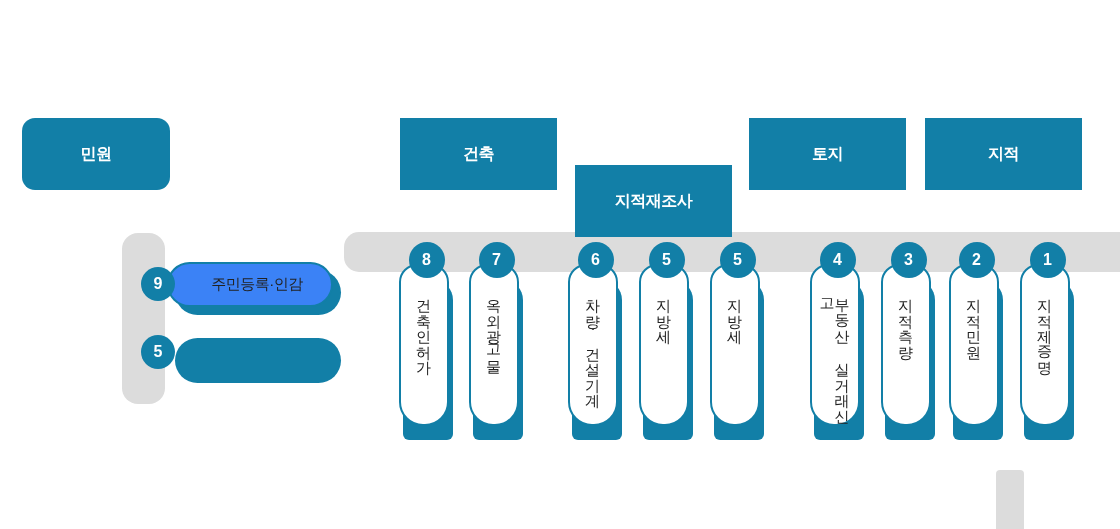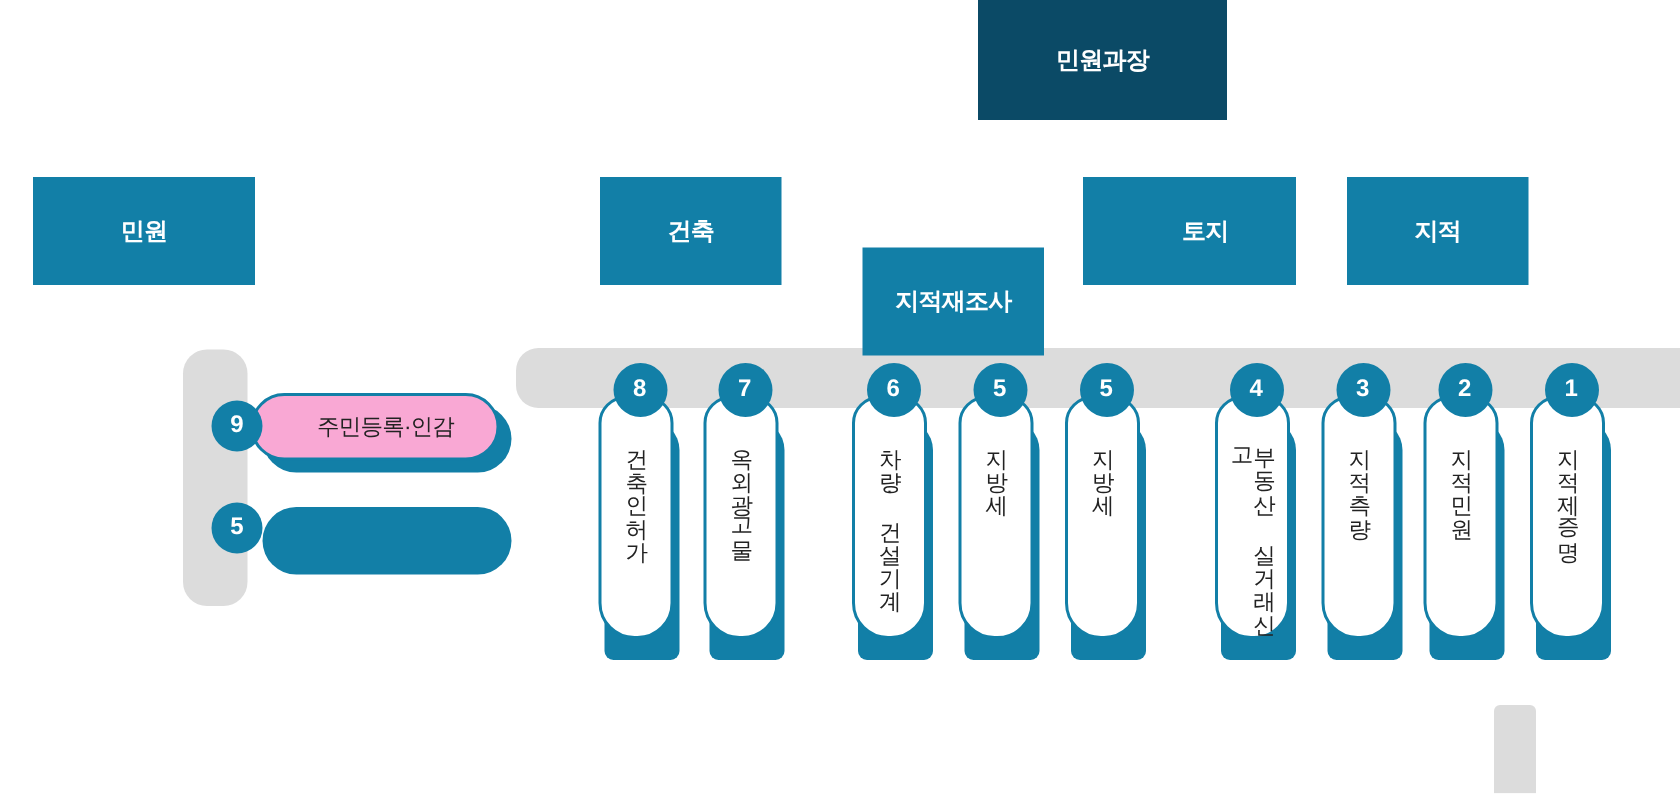--- a/index.html
+++ b/index.html
@@ -16,26 +16,27 @@
     display:flex;align-items:center;justify-content:center;
     color:#fff;font-size:16px;font-weight:700;
     letter-spacing:-0.5px;
     cursor:pointer;
   }
   .root-box{
     left:652px;top:0;width:166px;height:80px;
     background:var(--dark);
   }
   .dept-box{
-    top:118px;height:72px;width:121px;
+    top:118px;height:72px;width:157px;
     background:var(--teal);
   }
   .left-dept-box{
     left:22px;top:118px;width:148px;height:72px;
     background:var(--teal);
+    border-radius:13px;
   }
   
   .rail{position:absolute;background:var(--gray);}
   .rail-left{
     left:122px;top:233px;width:43px;height:171px;border-radius:16px;
   }
   .rail-top{
     left:344px;top:232px;width:776px;height:40px;border-radius:15px 0 0 15px;
   }
   .stub-bottom{
@@ -43,21 +44,21 @@
   }
   
   .hitem{position:absolute;width:210px;height:62px;}
   .hitem .back{
     position:absolute;left:34px;top:8px;width:166px;height:45px;
     background:var(--teal);border-radius:23px;
   }
   .hitem .pill{
     position:absolute;left:26px;top:0;width:166px;height:45px;
     box-sizing:border-box;
-    background:#f9a8d4;border:2px solid var(--teal);border-radius:23px;
+    background:#3b82f6;border:2px solid var(--teal);border-radius:23px;
     display:flex;align-items:center;justify-content:center;
     font-size:15px;color:var(--ink);letter-spacing:-0.5px;
     cursor:pointer;
     text-align:center;
   }
   .hitem .pill span{padding-left:14px;}
   
   .num{
     position:absolute;
     background:var(--teal);border-radius:50%;
@@ -90,39 +91,36 @@
 </style>
 </head>
 <body>
 
 <div class="stage">
 
   <div class="rail rail-left"></div>
   <div class="rail rail-top"></div>
   <div class="rail stub-bottom"></div>
 
-  <div class="box root-box">
-    <span>민원과장</span>
-  </div>
 
   <div class="box left-dept-box">
     <span>민원</span>
   </div>
 
   <div id="dept-row">
       <div class="box dept-box" style="left: 400px;">
     <span>건축</span>
   </div>
       <div class="box dept-box" style="left: 575px; margin-top: 47px;">
     <span>지적재조사</span>
   </div>
-      <div class="box dept-box" style="left: 722px; padding-left: 21px;">
+      <div class="box dept-box" style="left: 749px;">
     <span>토지</span>
   </div>
-      <div class="box dept-box" style="left: 898px;">
+      <div class="box dept-box" style="left: 925px;">
     <span>지적</span>
   </div>
     </div>
 
   <div id="left-items">
       <div class="hitem" style="left: 141px; top: 262px;">
     <div class="back"></div>
     <div class="pill">
       <span>주민등록·인감</span>
     </div>

